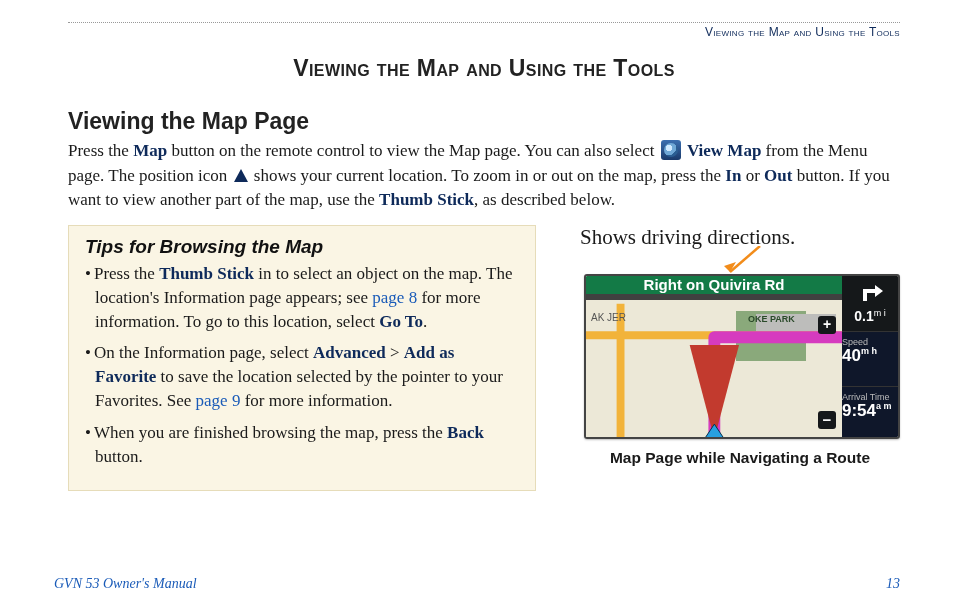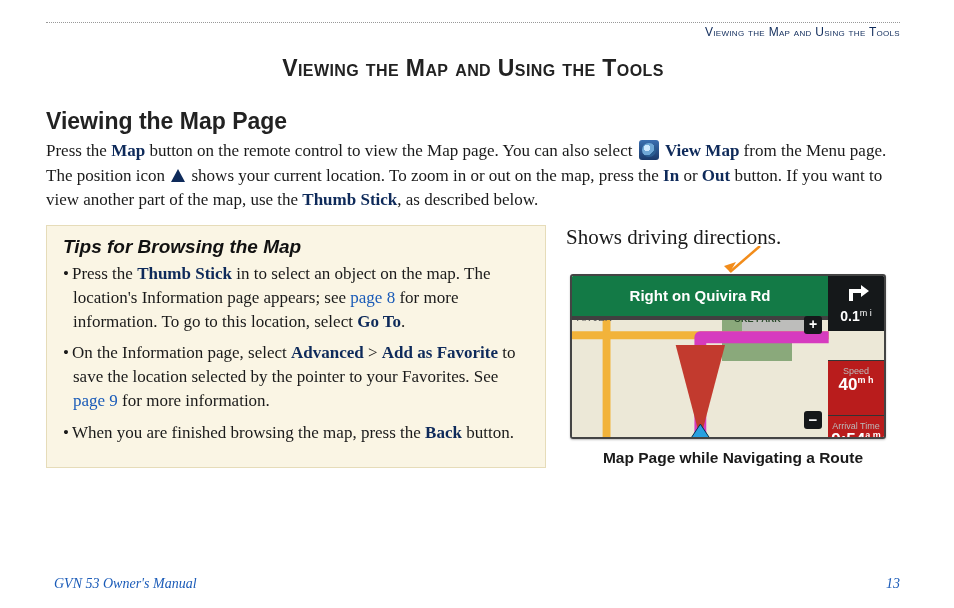--- a/index.html
+++ b/index.html
@@ -1,18 +1,18 @@
 <!DOCTYPE html>
 <html><head>
 <meta charset="utf-8">
 <style>
   * { box-sizing: border-box; margin: 0; padding: 0; }
   html, body { width: 954px; height: 608px; font-family: Georgia, 'Times New Roman', serif; color: #1a1a1a; }
   .page {
-    width: 954px; height: 608px; background: #fff; padding: 22px 54px 18px 46px; position: relative;
+    width: 954px; height: 608px; background: #fff; padding: 22px 54px 18px 68px; position: relative;
   }
   .top-rule {
     border-top: 1px dotted #999; height: 0; margin-bottom: 2px;
   }
   .header-right {
     text-align: right; font-variant: small-caps; font-family: Arial, Helvetica, sans-serif; color: #0e2a5a; font-size: 12px; letter-spacing: 0.3px; margin-bottom: 16px;
   }
   .chapter-title {
     text-align: center; font-family: Arial, Helvetica, sans-serif; font-weight: bold; font-variant: small-caps; font-size: 23px; color: #222; letter-spacing: 0.4px; margin-bottom: 26px;
   }
@@ -28,21 +28,21 @@
     background: linear-gradient(#3b6fb0,#1a3a6a); position: relative; margin: 0 2px;
   }
   .inline-icon::after {
     content:""; position:absolute; left:3px; top:3px; right:3px; bottom:3px; border-radius:50%;
     background: radial-gradient(circle at 35% 35%, #cfe9ff 0 25%, #6fa8d6 26% 55%, #2a5e92 56% 100%);
   }
   .tri-icon {
     display:inline-block; width:0; height:0; border-left:7px solid transparent; border-right:7px solid transparent;
     border-bottom:13px solid #0e2a5a; vertical-align:-1px; margin:0 2px;
   }
-  .columns { display:flex; gap: 20px; align-items:flex-start; }
+  .columns { display:flex; gap: 44px; align-items:flex-start; }
   .tips-box {
     width: 500px; background: #faf5e4; border: 1px solid #e6dcb9; padding: 10px 16px 14px 16px;
   }
   .tips-title {
     font-family: Arial, Helvetica, sans-serif; font-weight: bold; font-style: italic; font-size: 19px; color: #111; margin-bottom: 4px;
   }
   .tip-item { font-size: 17px; line-height: 1.4; margin: 4px 0 8px 10px; text-indent: -10px; }
   .tip-item .bul { padding-right: 3px; }
   .link { color: #1a5bb8; }
   .right-col { flex:1; }
@@ -57,31 +57,31 @@
   }
   .map-bg {
     position:absolute; inset:0;
     background:
       linear-gradient(#bdbdbb,#bdbdbb) 170px 38px/80px 24px no-repeat,
       linear-gradient(#8aa97b,#8aa97b) 150px 35px/70px 50px no-repeat,
       linear-gradient(#ece8d7,#ece8d7) 0 0/100% 100% no-repeat;
   }
   .roads { position:absolute; inset:0; }
   .banner {
-    position:absolute; left:0; right:56px; top:0; height:44px; background:#137a46; color:#fff; font-family: Arial, sans-serif; font-weight:bold; font-size:15px; display:flex; align-items:center; justify-content:center;
-    border-bottom:4px solid #404040;
+    position:absolute; left:0; right:56px; top:0; height:24px; background:#137a46; color:#fff; font-family: Arial, sans-serif; font-weight:bold; font-size:15px; display:flex; align-items:center; justify-content:center;
+    border-bottom:6px solid #404040;
   }
   .turn-box {
     position:absolute; right:0; top:0; width:56px; height:55px; background:#15181a; color:#fff; text-align:center;
   }
   .turn-box svg { margin-top:3px; }
   .turn-box .dist { font-family: Arial, sans-serif; font-weight:bold; font-size:14px; line-height:1; }
   .turn-box .unit { font-size:9px; font-weight:normal; vertical-align: top; }
   .sidepanel {
-    position:absolute; right:0; width:56px; height:55px; background:#b91c1c; color:#fff; text-align:center; font-family: Arial, sans-serif; margin-top: 29px;
+    position:absolute; right:0; width:56px; height:55px; background:#0f172a; color:#fff; text-align:left; font-family: Arial, sans-serif;
   }
   .sidepanel.speed { top:55px; border-top:1px solid #333; }
   .sidepanel.arr { top:110px; border-top:1px solid #333; }
   .sidepanel .lbl { font-size:9px; color:#bbb; padding-top:5px; }
   .sidepanel .val { font-size:17px; font-weight:bold; line-height:1.1; }
   .sidepanel .sub { font-size:9px; vertical-align:top; }
   .caption {
     font-family: Arial, Helvetica, sans-serif; font-weight:bold; font-size:15.5px; text-align:center; margin-top:10px;
   }
   .footer {

